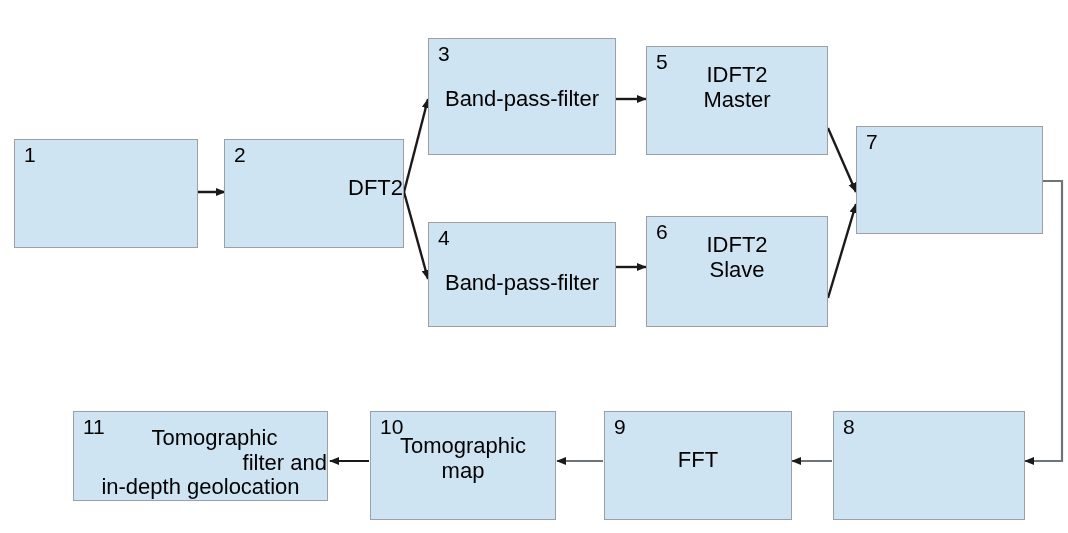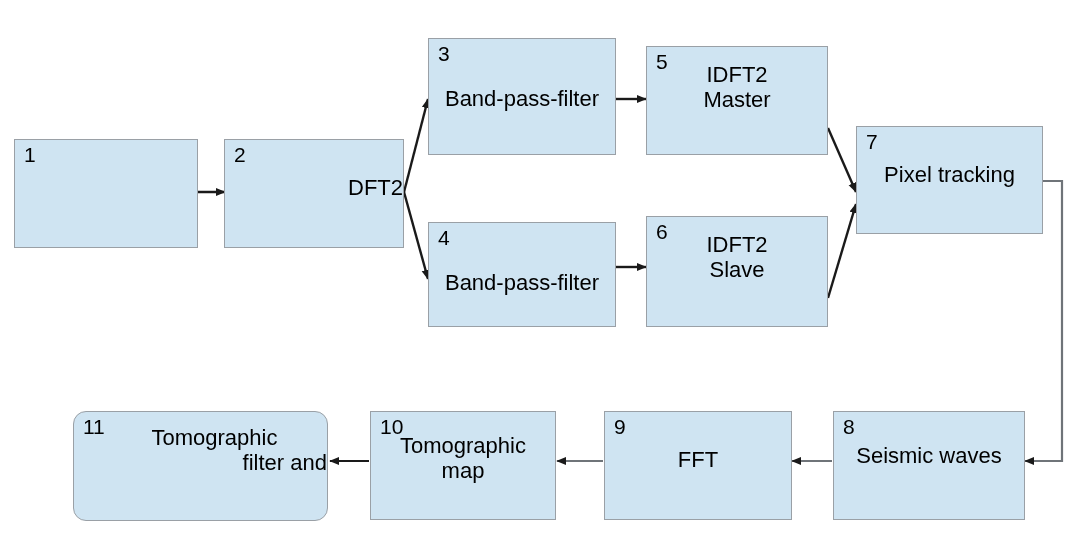--- a/index.html
+++ b/index.html
@@ -159,48 +159,45 @@
   <div class="node" id="node-6" style="left:646px; top:216px; width:182px; height:111px;">
     <span class="node-num">6</span>
     <span class="node-label lbl-b5">
       <span class="ln serif">IDFT2</span>
       <span class="ln">Slave</span>
     </span>
   </div>
 
   <div class="node" id="node-7" style="left:856px; top:126px; width:187px; height:108px;">
     <span class="node-num">7</span>
-    <span class="node-label lbl-b7">
-      <span class="ln">Pixel tracking</span>
-    </span>
   </div>
 
   <div class="node" id="node-8" style="left:833px; top:411px; width:192px; height:109px;">
     <span class="node-num">8</span>
     <span class="node-label lbl-b8">
-      <span class="ln">Seismic waves</span>
     </span>
   </div>
 
   <div class="node" id="node-9" style="left:604px; top:411px; width:188px; height:109px;">
     <span class="node-num">9</span>
     <span class="node-label lbl-b7">
       <span class="ln">FFT</span>
     </span>
   </div>
 
   <div class="node" id="node-10" style="left:370px; top:411px; width:186px; height:109px;">
     <span class="node-num">10</span>
     <span class="node-label lbl-b10">
       <span class="ln">Tomographic</span>
       <span class="ln">map</span>
     </span>
   </div>
 
-  <div class="node" id="node-11" style="left:73px; top:411px; width:255px; height:110px;border-radius:13px;">
+  <div class="node" id="node-11" style="left:73px; top:411px; width:255px; height:90px;">
     <span class="node-num">11</span>
     <span class="node-label lbl-b11" style="left:28px; right:0;">
       <span class="ln">Tomographic</span>
       <span class="ln" style="margin-left:-28px;text-align:right;">filter and</span>
+      <span class="ln" style="margin-left:-28px;">in-depth geolocation</span>
     </span>
   </div>
 
 </div>
 
 </body></html>

